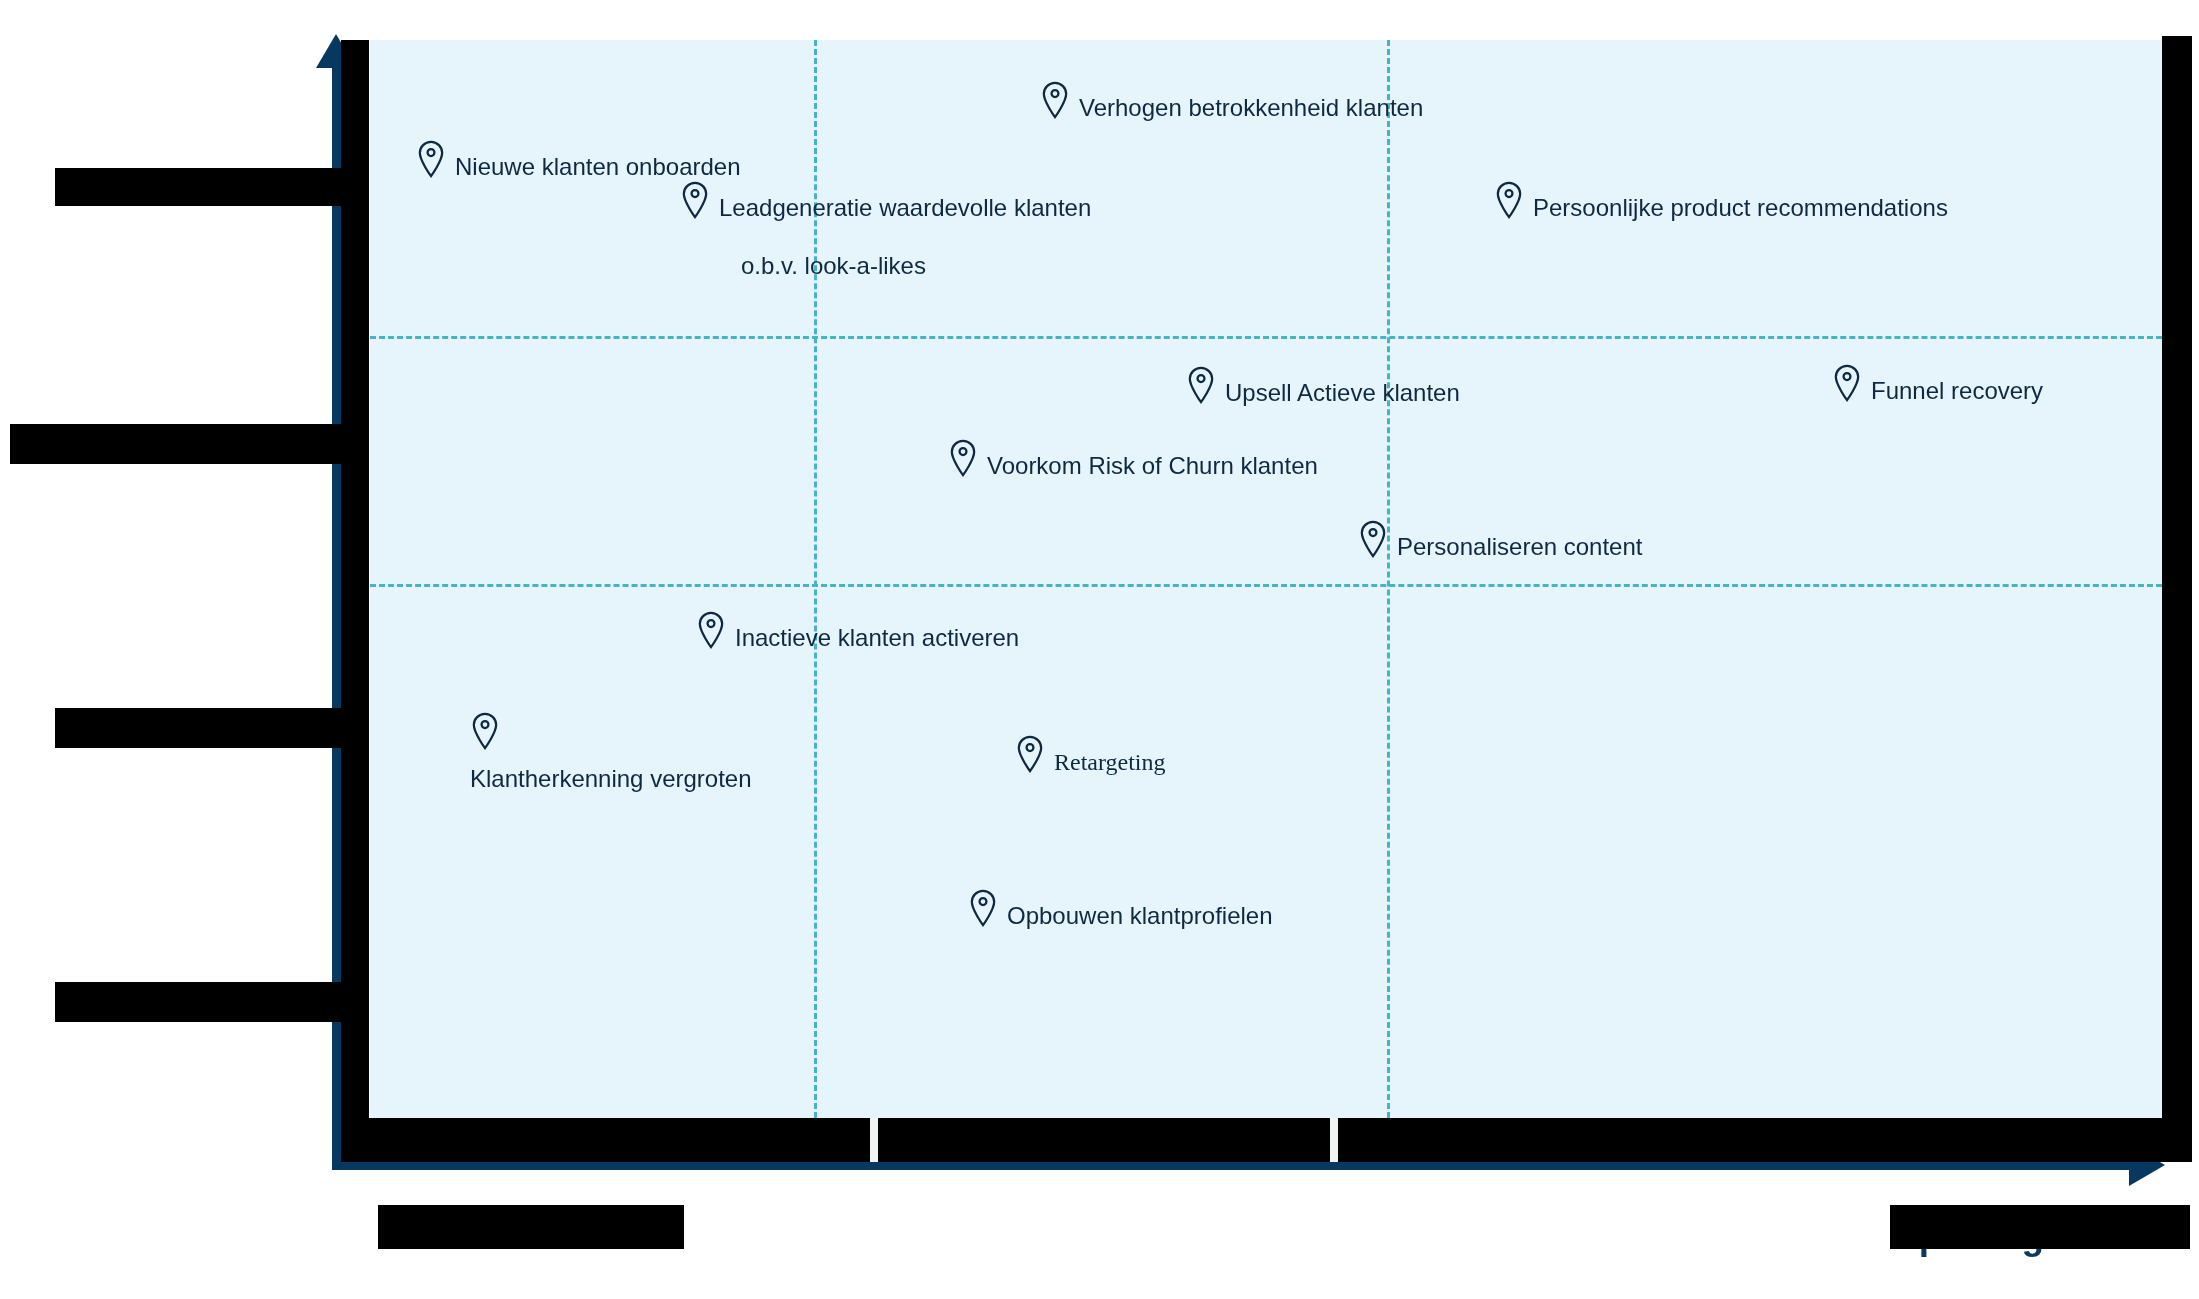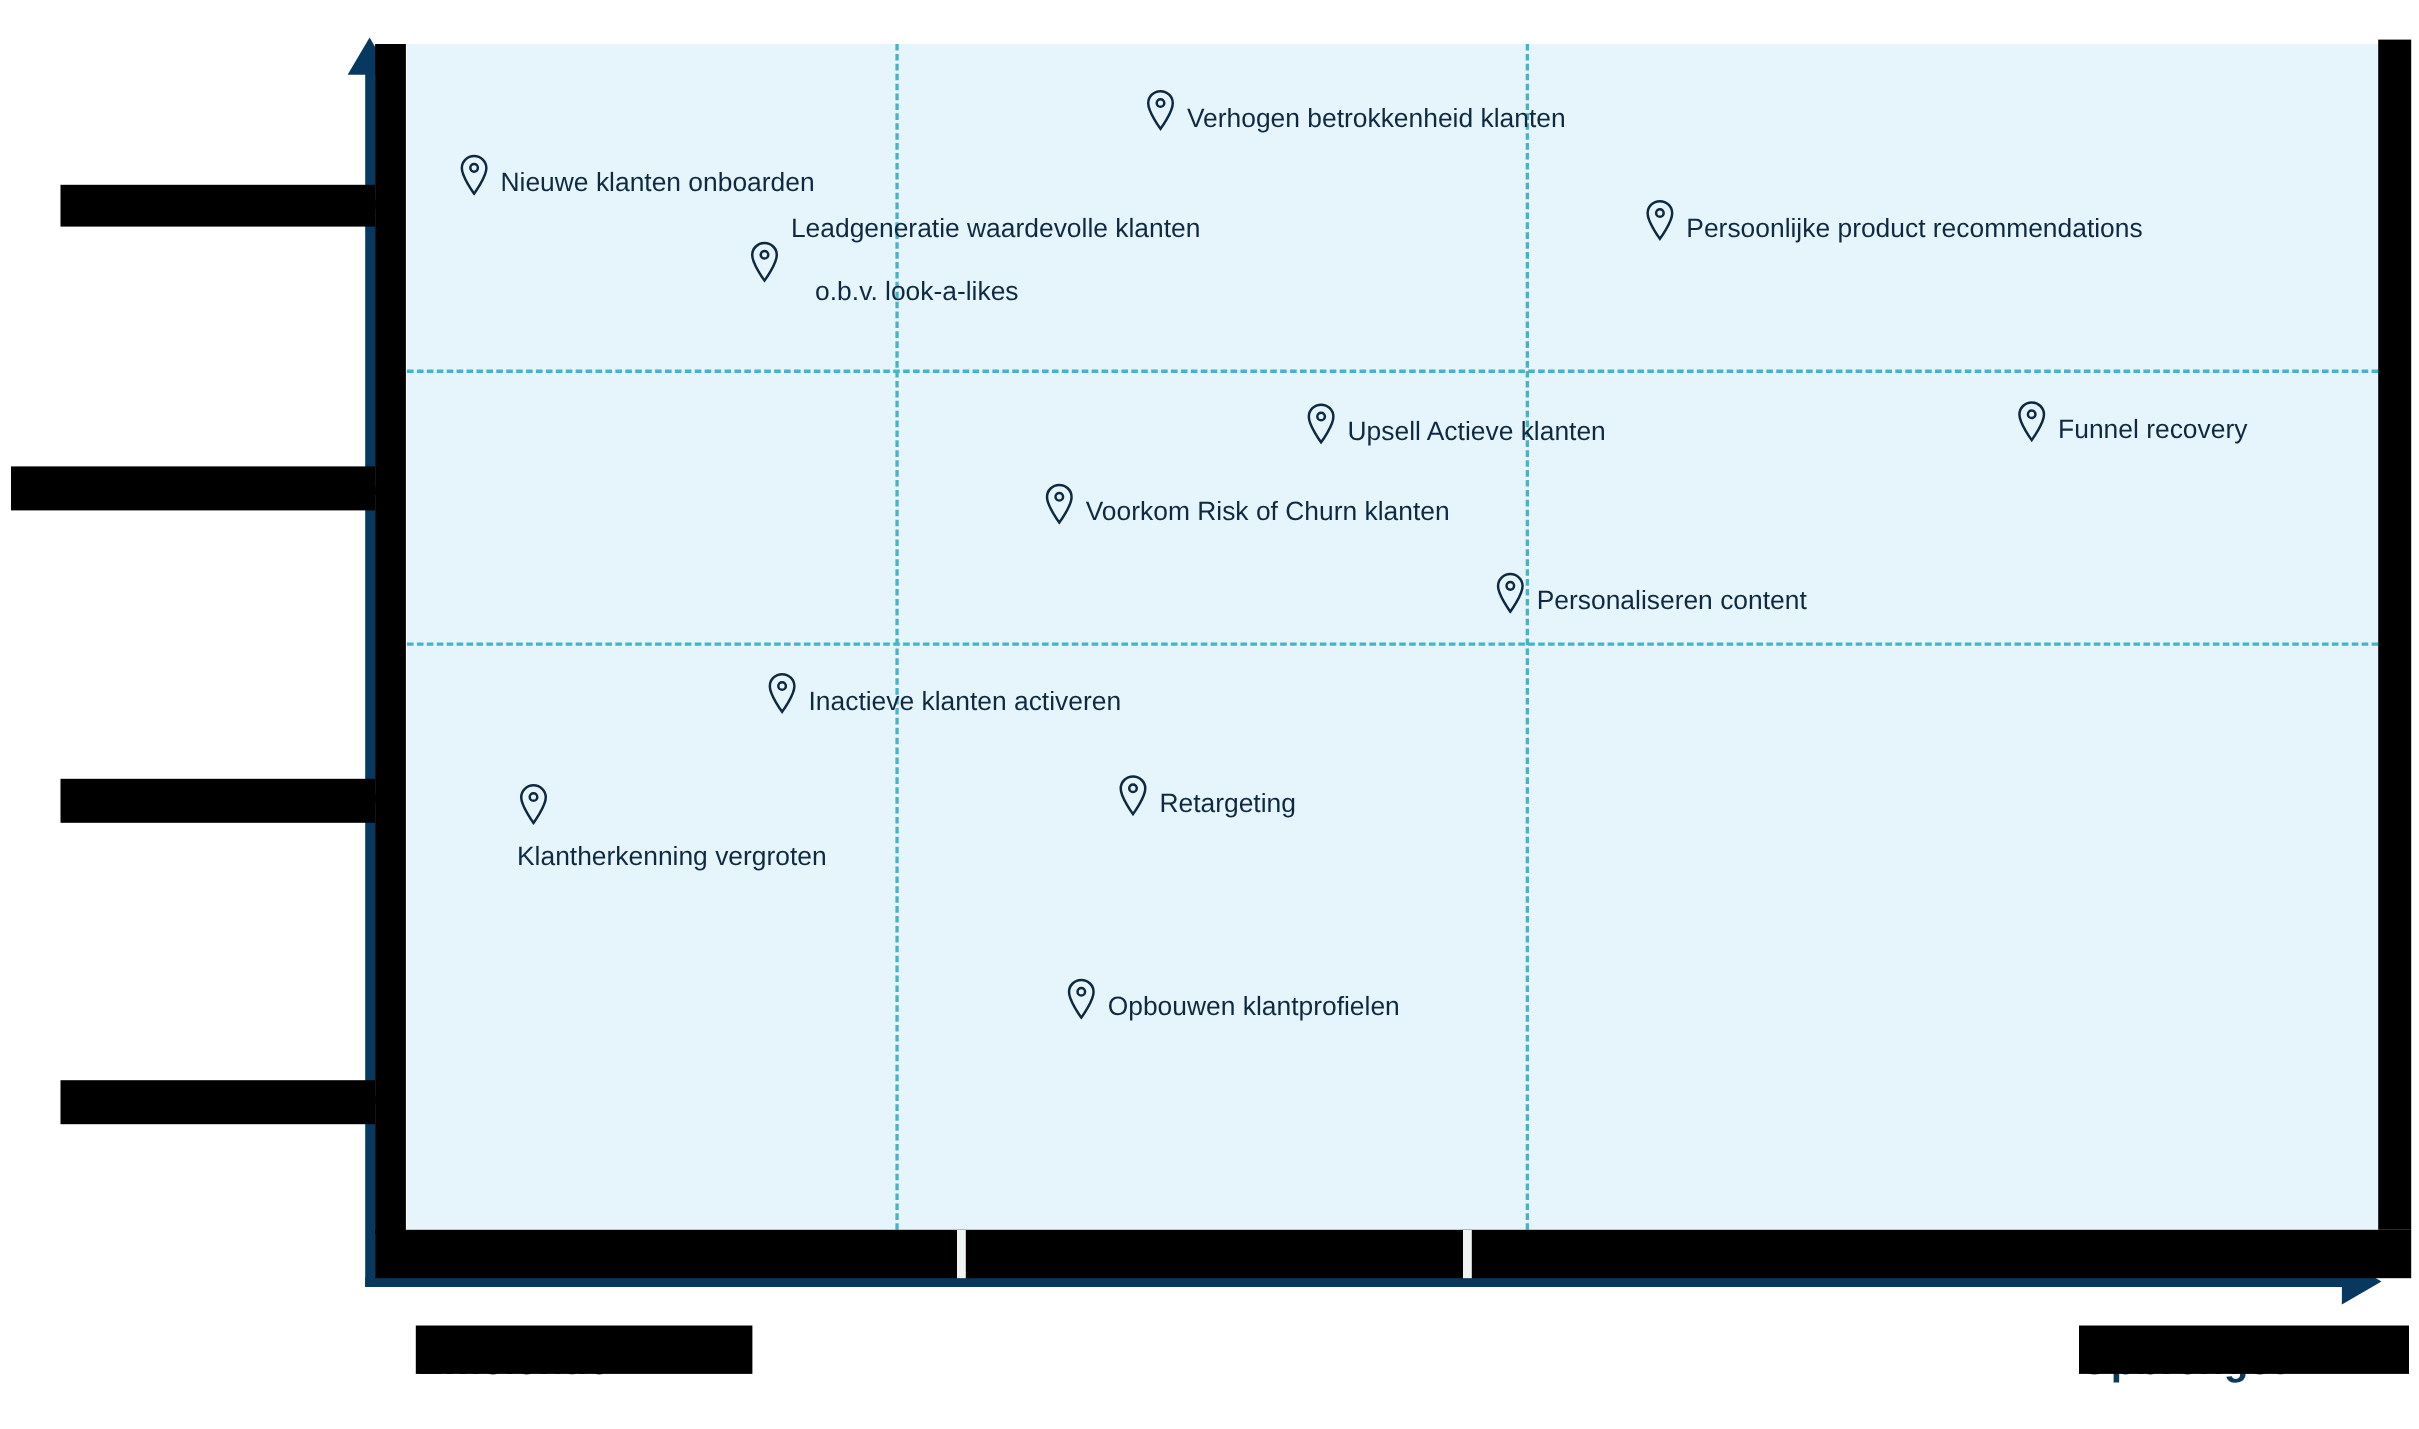--- a/index.html
+++ b/index.html
@@ -209,21 +209,21 @@
   <div class="point" style="left:1494px; top:208px;">
     <span class="pin">
         <svg viewBox="0 0 24 32">
           <path d="M12 1.6c-5.2 0-9.4 4.1-9.4 9.2 0 6.8 9.4 19.6 9.4 19.6s9.4-12.8 9.4-19.6c0-5.1-4.2-9.2-9.4-9.2z" fill="none" stroke="#0e2a42" stroke-width="1.9"></path>
           <circle cx="12" cy="10.6" r="2.9" fill="none" stroke="#0e2a42" stroke-width="1.9"></circle>
         </svg>
       </span>
     <span class="txt">Persoonlijke product recommendations</span>
   </div>
 
-  <div class="point" style="left:680px; top:237px;align-items:center;">
+  <div class="point" style="left:680px; top:237px;">
     <span class="pin">
         <svg viewBox="0 0 24 32">
           <path d="M12 1.6c-5.2 0-9.4 4.1-9.4 9.2 0 6.8 9.4 19.6 9.4 19.6s9.4-12.8 9.4-19.6c0-5.1-4.2-9.2-9.4-9.2z" fill="none" stroke="#0e2a42" stroke-width="1.9"></path>
           <circle cx="12" cy="10.6" r="2.9" fill="none" stroke="#0e2a42" stroke-width="1.9"></circle>
         </svg>
       </span>
     <span class="txt"><span>Leadgeneratie waardevolle klanten</span><span class="line2">o.b.v. look-a-likes</span></span>
   </div>
 
   <div class="point" style="left:1186px; top:393px;">
@@ -279,21 +279,21 @@
   <div class="point" style="left:470px; top:759px;flex-direction:column;">
     <span class="pin">
         <svg viewBox="0 0 24 32">
           <path d="M12 1.6c-5.2 0-9.4 4.1-9.4 9.2 0 6.8 9.4 19.6 9.4 19.6s9.4-12.8 9.4-19.6c0-5.1-4.2-9.2-9.4-9.2z" fill="none" stroke="#0e2a42" stroke-width="1.9"></path>
           <circle cx="12" cy="10.6" r="2.9" fill="none" stroke="#0e2a42" stroke-width="1.9"></circle>
         </svg>
       </span>
     <span class="txt">Klantherkenning vergroten</span>
   </div>
 
-  <div class="point" style="left:1015px; top:731px;">
+  <div class="point" style="left:1015px; top:762px;font-family:Liberation Serif, serif;">
     <span class="pin">
         <svg viewBox="0 0 24 32">
           <path d="M12 1.6c-5.2 0-9.4 4.1-9.4 9.2 0 6.8 9.4 19.6 9.4 19.6s9.4-12.8 9.4-19.6c0-5.1-4.2-9.2-9.4-9.2z" fill="none" stroke="#0e2a42" stroke-width="1.9"></path>
           <circle cx="12" cy="10.6" r="2.9" fill="none" stroke="#0e2a42" stroke-width="1.9"></circle>
         </svg>
       </span>
     <span class="txt">Retargeting</span>
   </div>
 
   <div class="point" style="left:968px; top:916px;">

